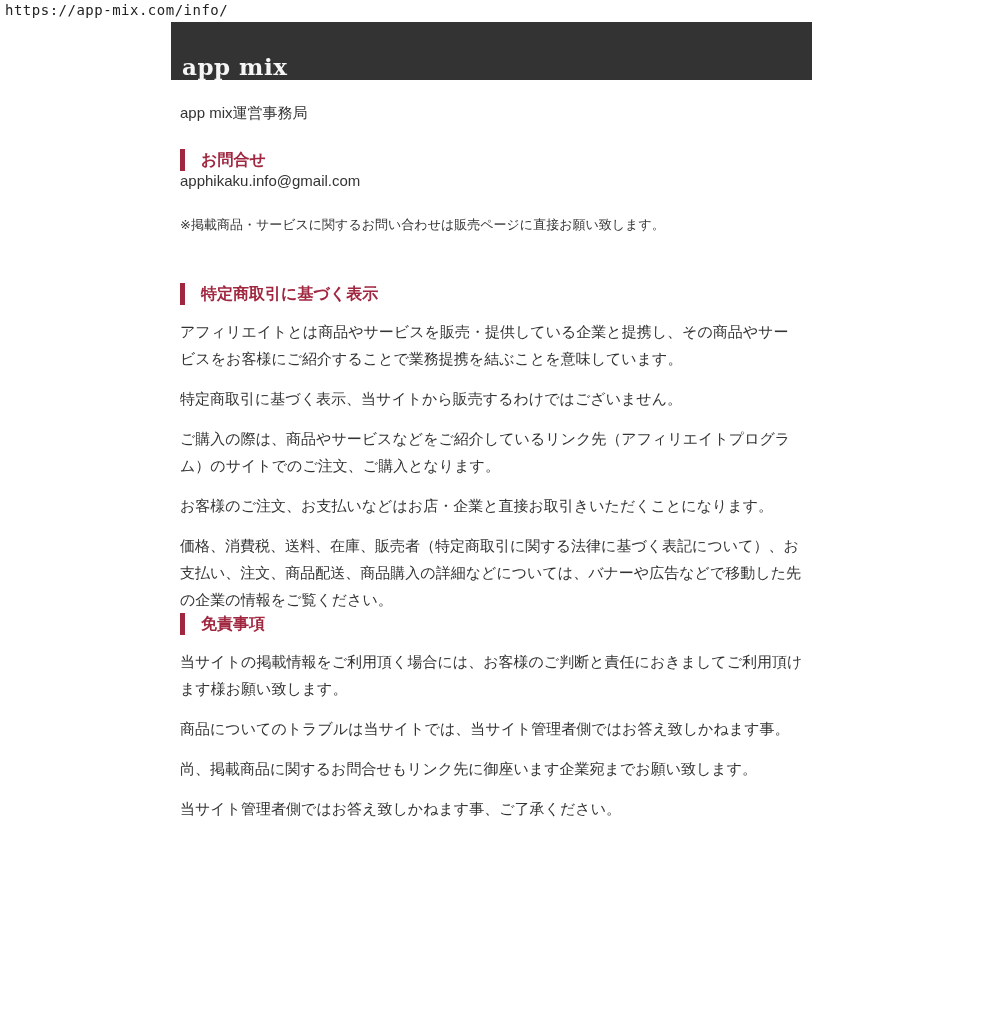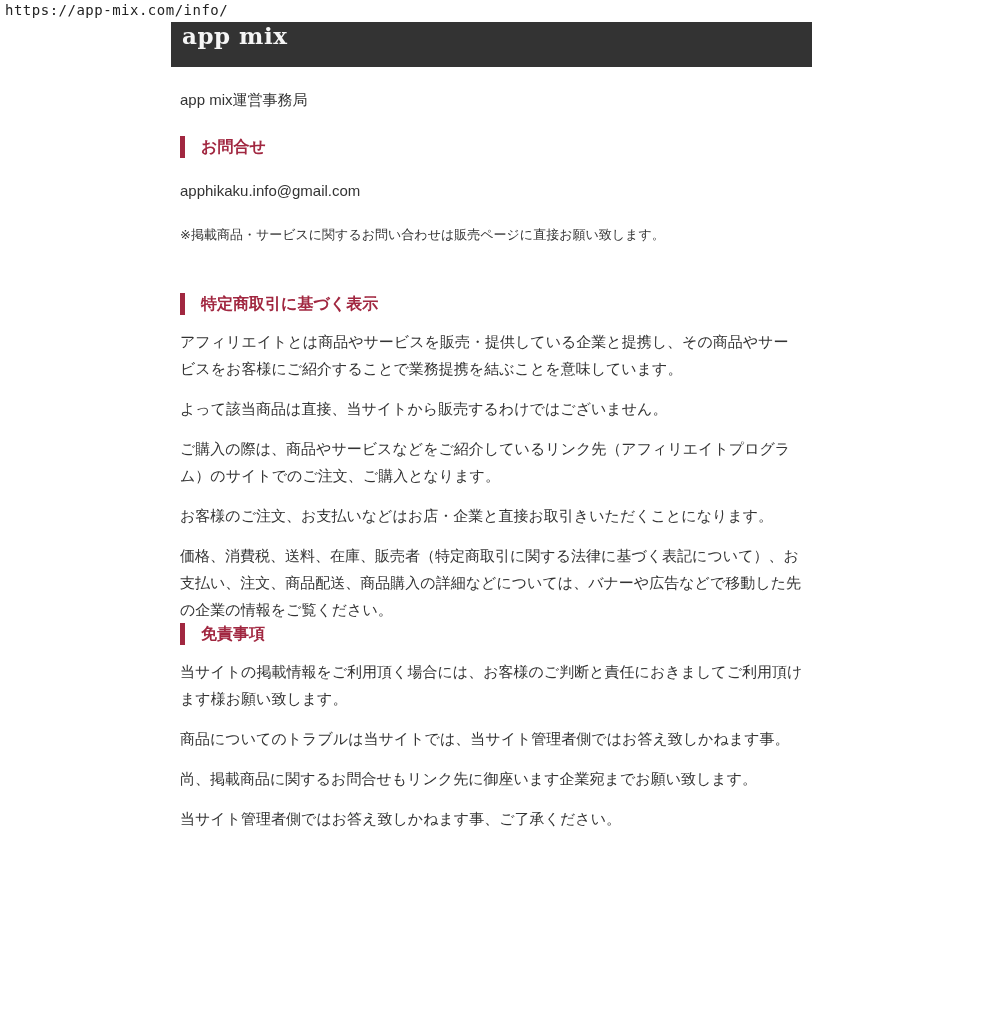--- a/index.html
+++ b/index.html
@@ -22,23 +22,23 @@
     letter-spacing: 0.5px;
     font-family: "DejaVu Sans Mono", "Liberation Mono", monospace;
     font-weight: 400;
   }
   .container {
     width: 641px;
     margin: 22px auto 0 auto;
   }
   .site-header {
     background: #333333;
-    height: 45px;
+    height: 58px;
     display: flex;
-    align-items: flex-start;
+    align-items: flex-end;
     padding-left: 11px;
   }
   .site-title {
     color: #f5f5f5;
     font-family: "DejaVu Serif", "Liberation Serif", serif;
     font-weight: bold;
     font-size: 23px;
     letter-spacing: 0.5px;
   }
   .content {
@@ -53,21 +53,21 @@
     border-left: 5px solid #a12740;
     color: #a12740;
     font-size: 16px;
     font-weight: bold;
     padding-left: 16px;
     line-height: 22px;
     margin: 0;
   }
   .contact-heading { margin-top: 26px; }
   .email {
-    margin-top: 24px;
+    margin-top: 1px;
     font-size: 15px;
     color: #333333;
   }
   .note {
     font-size: 13px;
     color: #333333;
     margin-top: 26px;
     line-height: 1.5;
   }
   .tokutei-heading { margin-top: 48px; }
@@ -100,21 +100,21 @@
     <p class="email">apphikaku.info@gmail.com</p>
 
 
     <p class="note">※掲載商品・サービスに関するお問い合わせは販売ページに直接お願い致します。</p>
 
     <h2 class="section-heading tokutei-heading">特定商取引に基づく表示</h2>
 
 
     <p class="body-paragraph">アフィリエイトとは商品やサービスを販売・提供している企業と提携し、その商品やサービスをお客様にご紹介することで業務提携を結ぶことを意味しています。</p>
 
-    <p class="body-paragraph">よって該当商品は直接、当サイトから販売するわけではございません。</p>
+    <p class="body-paragraph">特定商取引に基づく表示、当サイトから販売するわけではございません。</p>
 
     <p class="body-paragraph">ご購入の際は、商品やサービスなどをご紹介しているリンク先（アフィリエイトプログラム）のサイトでのご注文、ご購入となります。</p>
 
     <p class="body-paragraph">お客様のご注文、お支払いなどはお店・企業と直接お取引きいただくことになります。</p>
 
     <p class="body-paragraph">価格、消費税、送料、在庫、販売者（特定商取引に関する法律に基づく表記について）、お支払い、注文、商品配送、商品購入の詳細などについては、バナーや広告などで移動した先の企業の情報をご覧ください。</p>
 
     <h2 class="section-heading disclaimer-heading">免責事項</h2>
 
     <p class="body-paragraph first-paragraph">当サイトの掲載情報をご利用頂く場合には、お客様のご判断と責任におきましてご利用頂けます様お願い致します。</p>

